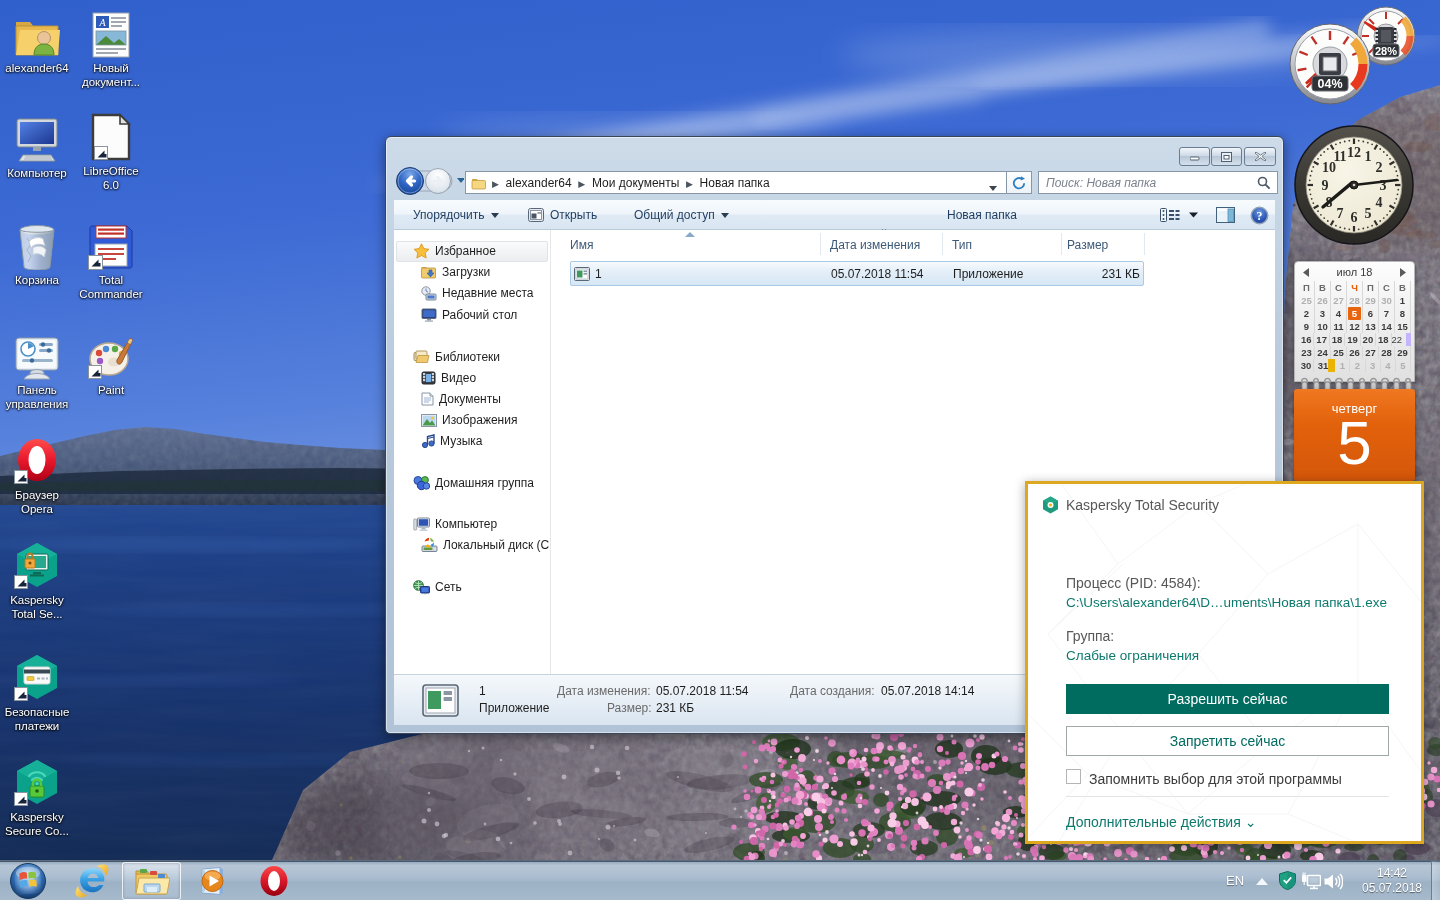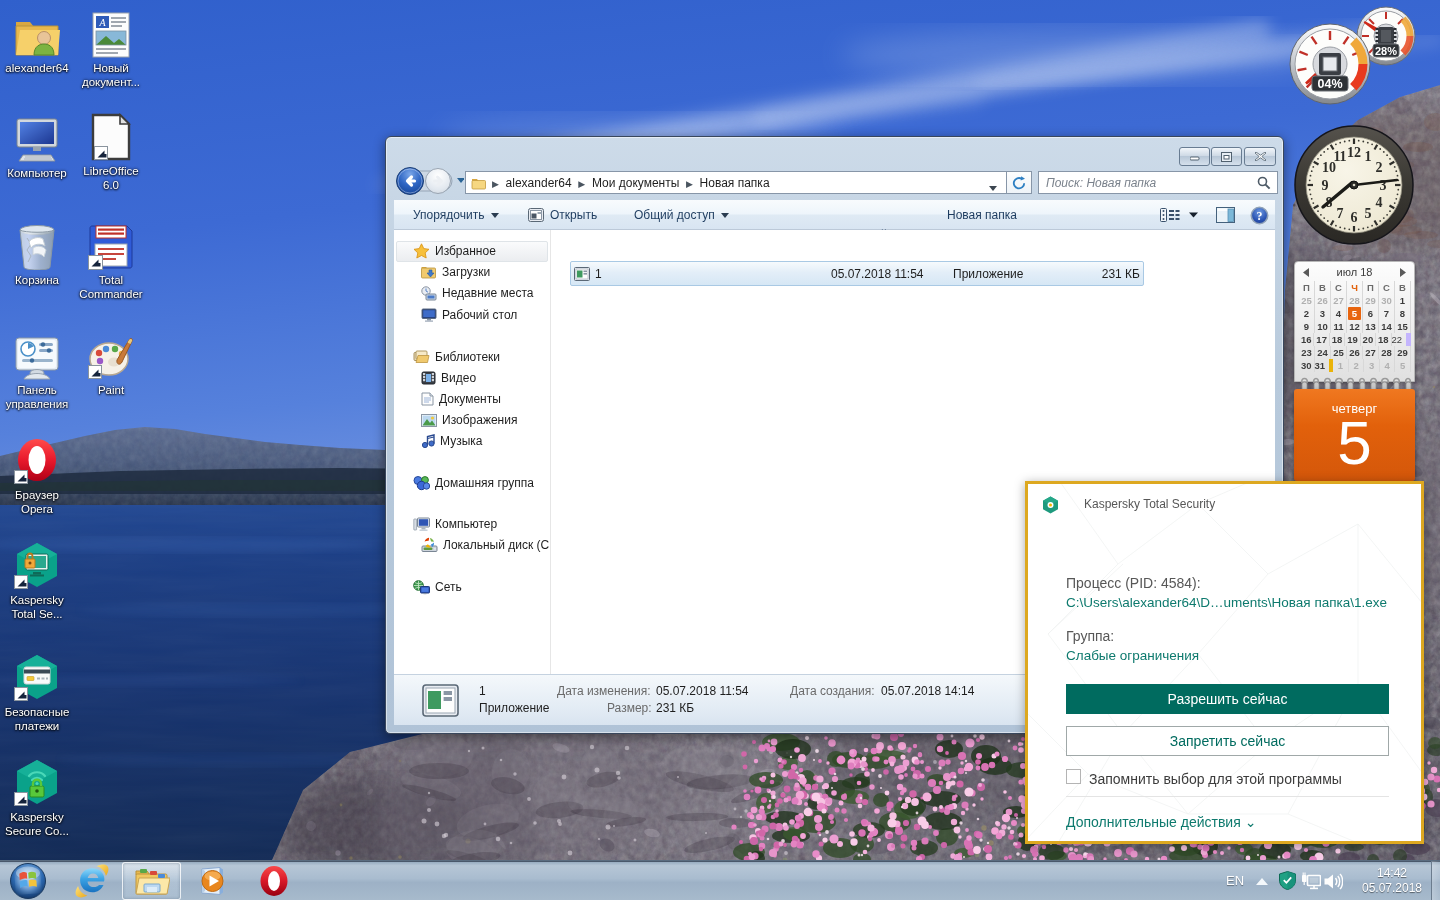--- a/index.html
+++ b/index.html
@@ -34,21 +34,21 @@
 .colsep{position:absolute;top:3px;height:22px;width:1px;background:#e2e8ee;}
 #frow{position:absolute;left:176px;top:31px;width:574px;height:25px;border:1px solid #a9c9e4;border-radius:2px;
  background:linear-gradient(#f6fafd,#e3eef8 45%,#d6e7f5);box-sizing:border-box;display:flex;align-items:center;font-size:12px;color:#1e1e1e;}
 
 #details{position:absolute;left:8px;top:537px;width:881px;height:51px;
  background:linear-gradient(#f4f8fb,#e2ebf4 70%,#d9e4f0);border-top:1px solid #c5d2e0;box-sizing:border-box;font-size:12px;color:#1e1e1e;}
 #details .g{color:#6a6a6a;}
 
 #kasp{position:absolute;left:1025px;top:481px;width:399px;height:363px;background:#fff;
  border:3px solid #dda820;box-sizing:border-box;box-shadow:0 2px 10px rgba(0,0,0,.35);font-family:"Liberation Sans",sans-serif;}
-#kasp .ttl{position:absolute;left:56px;top:13px;font-size:12px;color:#575757;}
+#kasp .ttl{position:absolute;left:38px;top:13px;font-size:14px;color:#575757;}
 #kasp .hd{position:absolute;left:38px;top:44px;font-size:13.5px;font-weight:bold;color:#3f3f3f;line-height:20px;}
 #kasp .lab{position:absolute;left:38px;font-size:14px;color:#575757;}
 #kasp .grn{position:absolute;left:38px;font-size:13.5px;color:#0e7a6e;}
 #kasp .btn1{position:absolute;left:38px;top:200px;width:323px;height:30px;background:#006b5f;color:#fff;
  font-size:14px;display:flex;align-items:center;justify-content:center;}
 #kasp .btn2{position:absolute;left:38px;top:242px;width:323px;height:30px;background:#fff;border:1px solid #a0a8a8;
  box-sizing:border-box;color:#006b5f;font-size:14px;display:flex;align-items:center;justify-content:center;}
 #kasp .cb{position:absolute;left:38px;top:285px;width:15px;height:15px;border:1px solid #b4b4b4;box-sizing:border-box;}
 #kasp .cbl{position:absolute;left:61px;top:287px;font-size:14px;color:#3c3c3c;}
 #kasp .sep{position:absolute;left:38px;top:312px;width:323px;height:1px;background:#e4e4e4;}
@@ -1954,21 +1954,21 @@
           <div style="width:16px;text-align:center;color:#3c3c3c;border-right:1px solid #d8d8d8;line-height:13px;font-weight:bold;">23</div>
           <div style="width:16px;text-align:center;color:#3c3c3c;border-right:1px solid #d8d8d8;line-height:13px;font-weight:bold;">24</div>
           <div style="width:16px;text-align:center;color:#3c3c3c;border-right:1px solid #d8d8d8;line-height:13px;font-weight:bold;">25</div>
           <div style="width:16px;text-align:center;color:#3c3c3c;border-right:1px solid #d8d8d8;line-height:13px;font-weight:bold;">26</div>
           <div style="width:16px;text-align:center;color:#3c3c3c;border-right:1px solid #d8d8d8;line-height:13px;font-weight:bold;">27</div>
           <div style="width:16px;text-align:center;color:#3c3c3c;border-right:1px solid #d8d8d8;line-height:13px;font-weight:bold;">28</div>
           <div style="width:16px;text-align:center;color:#3c3c3c;border-right:1px solid #d8d8d8;line-height:13px;font-weight:bold;">29</div>
         </div>
         <div style="display:flex;">
           <div style="width:16px;text-align:center;color:#3c3c3c;border-right:1px solid #d8d8d8;line-height:13px;font-weight:bold;">30</div>
-          <div style="width:16px;text-align:left;color:#3c3c3c;border-right:4px solid #eab308;line-height:13px;font-weight:bold;">31</div>
+          <div style="width:16px;text-align:right;color:#3c3c3c;border-right:7px solid #eab308;line-height:13px;font-weight:bold;">31</div>
           <div style="width:16px;text-align:center;color:#b0b0b0;border-right:1px solid #d8d8d8;line-height:13px;font-weight:bold;">1</div>
           <div style="width:16px;text-align:center;color:#b0b0b0;border-right:1px solid #d8d8d8;line-height:13px;font-weight:bold;">2</div>
           <div style="width:16px;text-align:center;color:#b0b0b0;border-right:1px solid #d8d8d8;line-height:13px;font-weight:bold;">3</div>
           <div style="width:16px;text-align:center;color:#b0b0b0;border-right:1px solid #d8d8d8;line-height:13px;font-weight:bold;">4</div>
           <div style="width:16px;text-align:center;color:#b0b0b0;border-right:1px solid #d8d8d8;line-height:13px;font-weight:bold;">5</div>
         </div>
       </div>
   <svg id="spiral" width="121" height="18" style="position:absolute;left:0;top:115px;">
         <rect x="8" y="6" width="5" height="11" rx="2" fill="#c8c8c8" stroke="#8a8a8a" stroke-width="0.8"></rect>
         <path d="M8 7 C 6 1 15 1 13 7" fill="none" stroke="#9a9a9a" stroke-width="1.6"></path>
@@ -2228,20 +2228,33 @@
       <div class="si" style="left:19px;top:347px;">
         <svg width="17" height="15" viewBox="0 0 17 15">
               <circle cx="5.5" cy="5.5" r="4.8" fill="#3f9a4f" stroke="#1e6a30"></circle>
               <path d="M1 5.5 L10 5.5 M5.5 0.8 L5.5 10.2 M2 2.5 C4 4 7 4 9 2.5 M2 8.5 C4 7 7 7 9 8.5" stroke="#c8e8c8" stroke-width="0.8" fill="none"></path>
               <rect x="7.5" y="6.5" width="9" height="6.5" rx="0.8" fill="#2f55b4" stroke="#1e3a80"></rect>
               <rect x="8.6" y="7.6" width="6.8" height="4.3" fill="#4a7ae0"></rect>
               <rect x="10.5" y="13" width="3" height="1.2" fill="#8a96a8"></rect>
             </svg>
         Сеть</div>
     </div>
+    <div id="fhead">
+      <svg width="10" height="5" style="position:absolute;left:291px;top:2px;">
+            <path d="M0 5 L10 5 L5 0 Z" fill="#8aa8c8"></path>
+          </svg>
+      <span style="position:absolute;left:176px;top:8px;">Имя</span>
+      <span style="position:absolute;left:436px;top:8px;">Дата изменения</span>
+      <span style="position:absolute;left:558px;top:8px;">Тип</span>
+      <span style="position:absolute;left:673px;top:8px;">Размер</span>
+      <div class="colsep" style="left:426px;"></div>
+      <div class="colsep" style="left:548px;"></div>
+      <div class="colsep" style="left:667px;"></div>
+      <div class="colsep" style="left:750px;"></div>
+    </div>
     <div id="frow">
       <svg width="16" height="14" viewBox="0 0 16 14" style="margin-left:3px;">
         <rect x="0.5" y="0.5" width="15" height="13" rx="1" fill="#e8ecf2" stroke="#5a6876"></rect>
         <rect x="2" y="2" width="12" height="10" fill="#fdfdfd" stroke="#9aa6b2" stroke-width="0.6"></rect>
         <rect x="3" y="3.5" width="5.5" height="7" fill="#3f9a5f"></rect>
         <rect x="9.5" y="3.5" width="3.5" height="1.6" fill="#8a96a4"></rect>
         <rect x="9.5" y="6" width="3.5" height="1.6" fill="#8a96a4"></rect>
       </svg>
       <span style="margin-left:5px;">1</span>
       <span style="position:absolute;left:260px;">05.07.2018 11:54</span>

